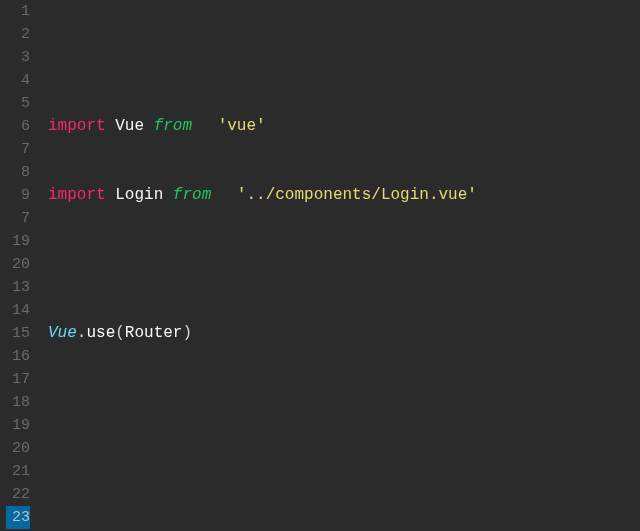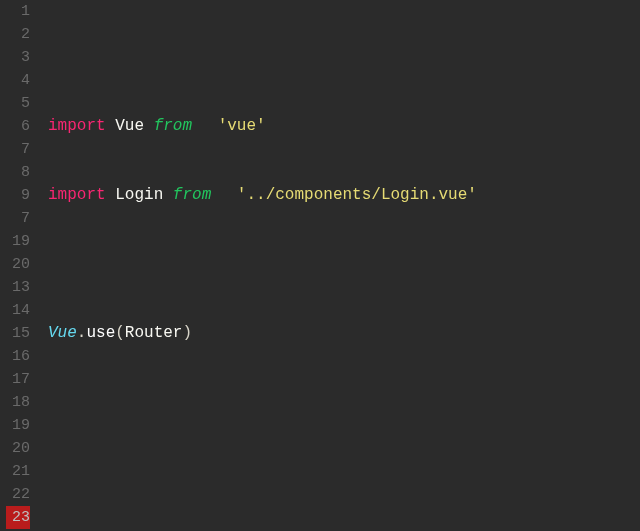--- a/index.html
+++ b/index.html
@@ -17,21 +17,21 @@
     background: #2b2b2b;
     color: #6a6a6a;
     text-align: right;
     padding: 0 10px 0 6px;
     user-select: none;
     font-size: 15px;
     min-width: 40px;
   }
   .gutter .ln { height: 23px; }
   .gutter .ln.active {
-    background: #b91c1c;
+    background: #0369a1;
     color: #bfbfbf;
   }
   .code {
     flex: 1;
     padding-left: 8px;
     white-space: pre;
     color: #d8d5c9;
     position: relative;
   }
   .code .line { height: 23px; }

